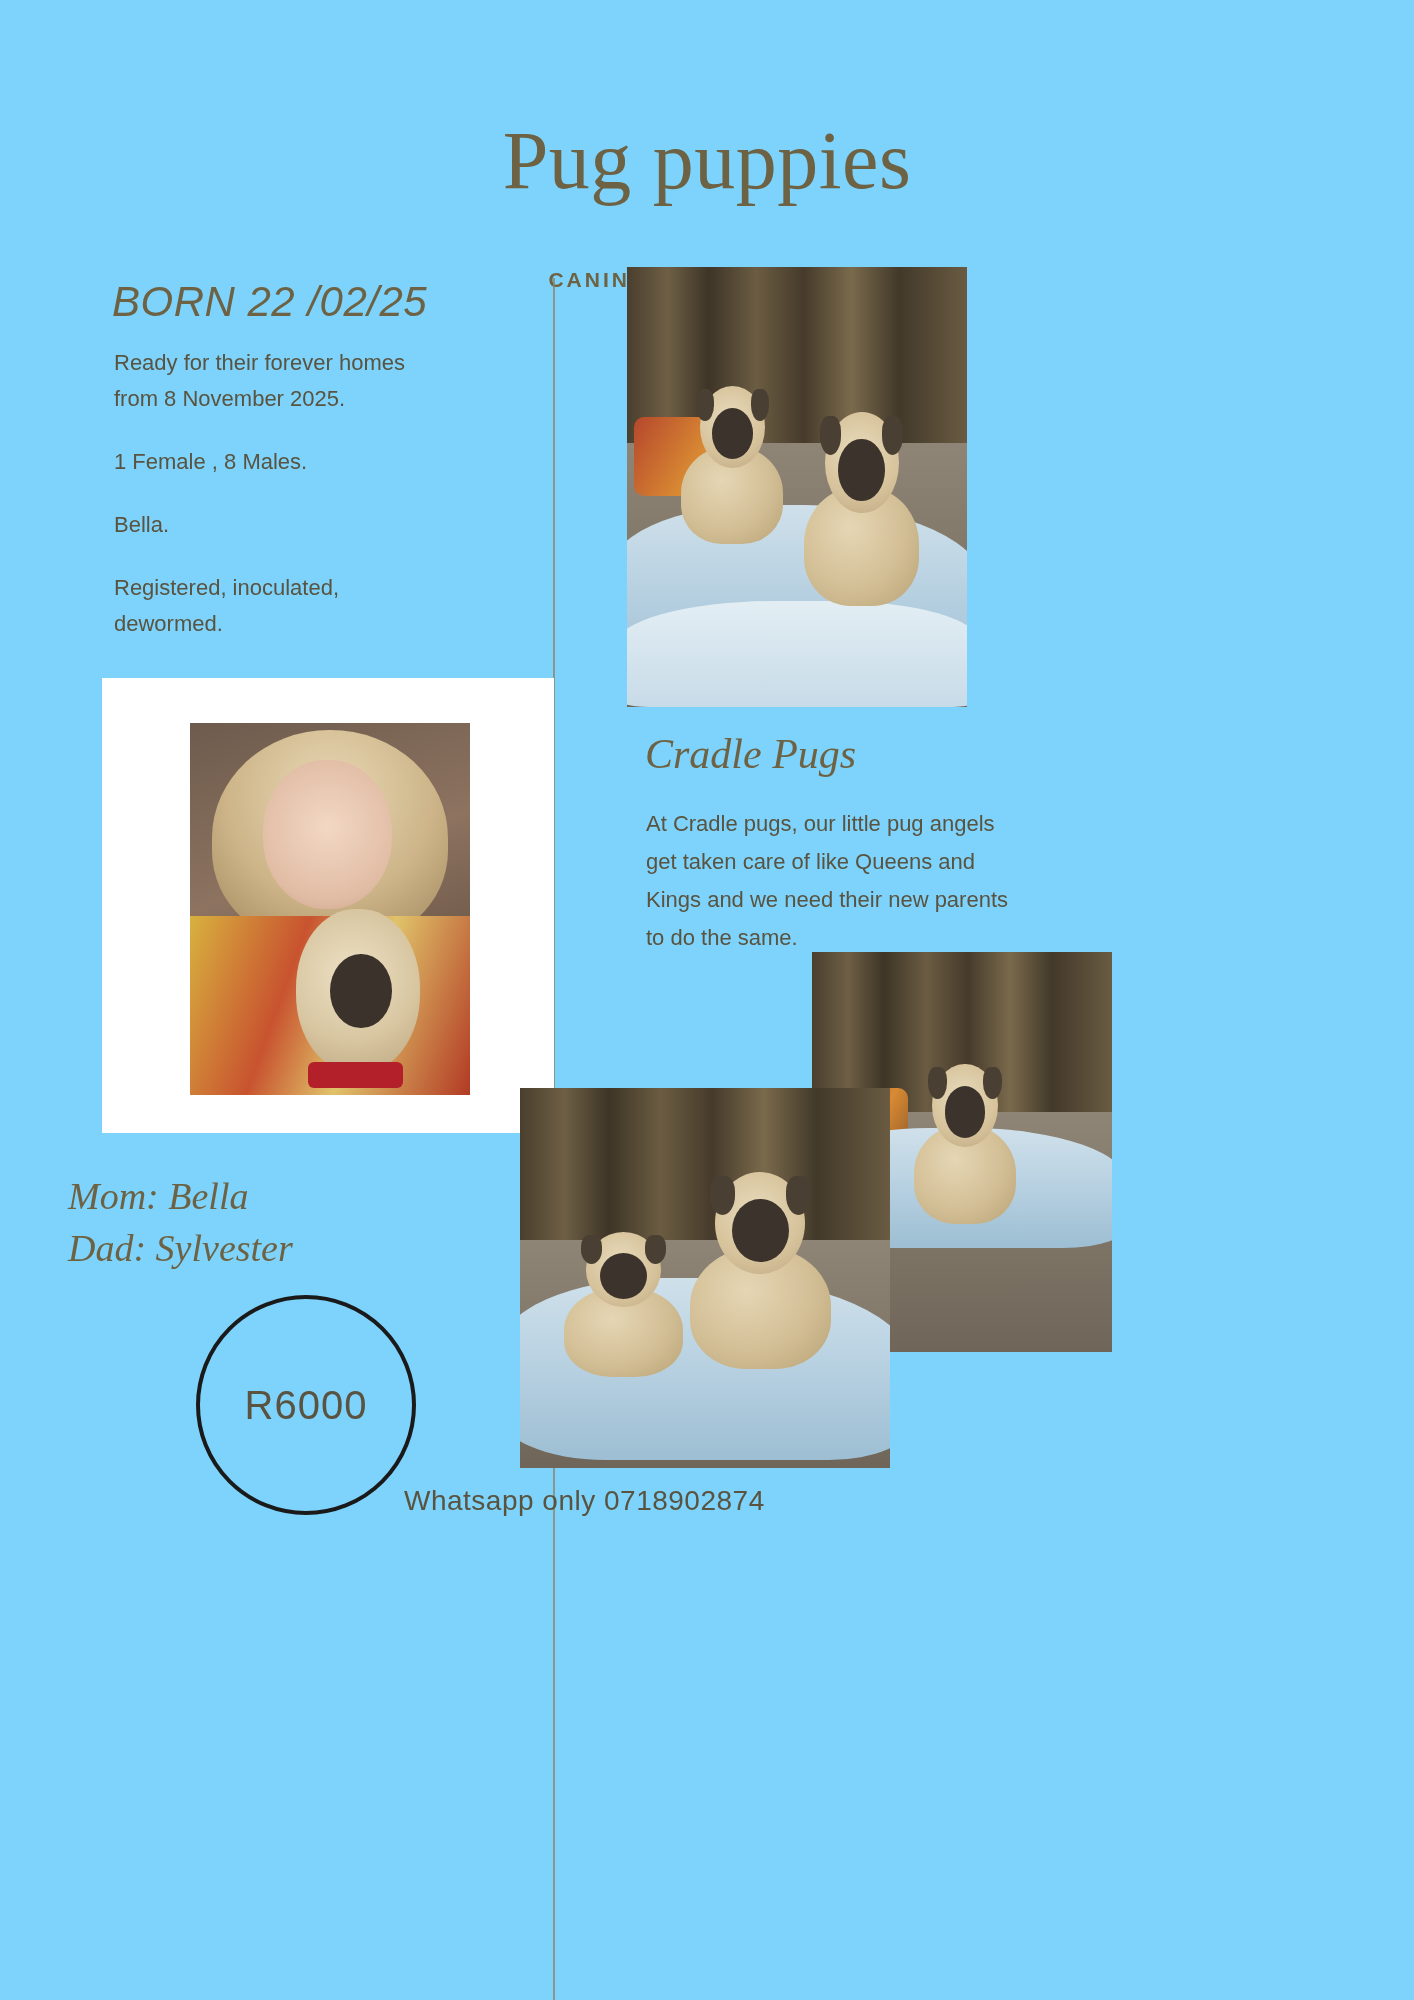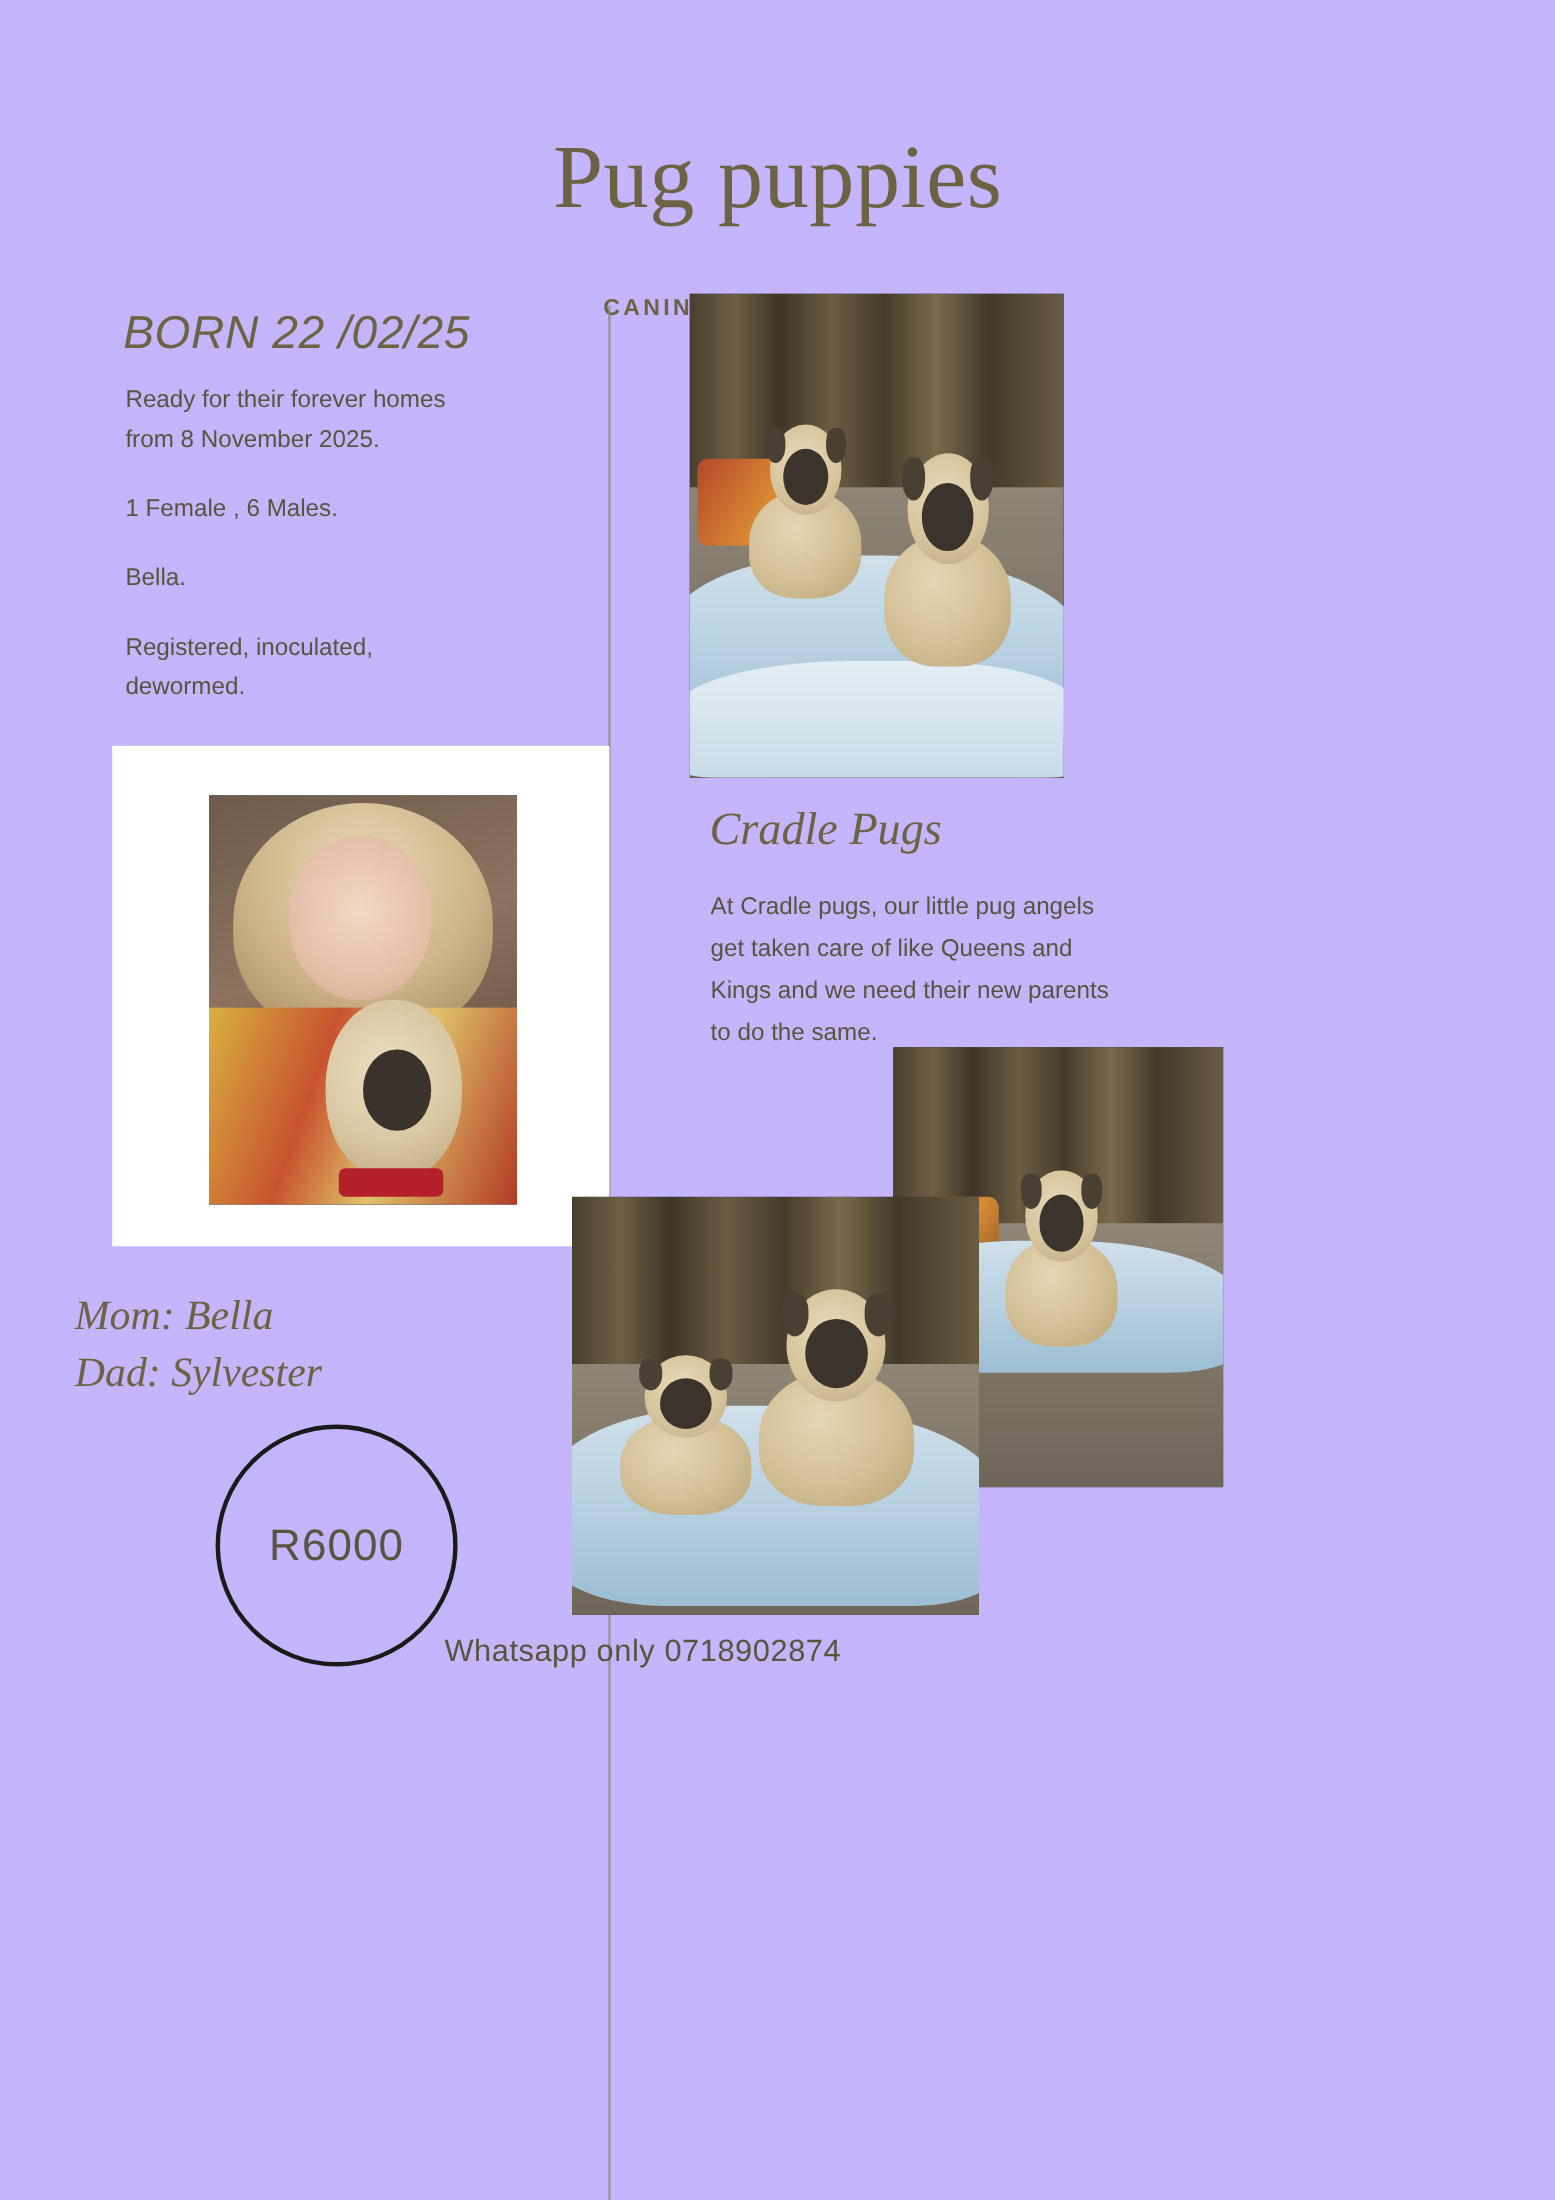--- a/index.html
+++ b/index.html
@@ -10,21 +10,21 @@
     width: 1414px;
     height: 2000px;
     background: #e7e3d9;
     font-family: "Liberation Sans", sans-serif;
     position: relative;
     overflow: hidden;
   }
   .poster {
     position: absolute;
     inset: 0;
-    background: #c4b5fd;
+    background: #7dd3fc;
   }
 
   
   .title {
     position: absolute;
     top: 120px;
     left: 0;
     width: 100%;
     text-align: center;
     font-family: "Liberation Serif", serif;
@@ -242,21 +242,21 @@
 <div class="poster">
 
   <div class="title">Pug puppies</div>
   <div class="subtitle">CANINE SA REGISTERED</div>
 
   <div class="divider"></div>
 
   <div class="born">BORN 22 /02/25</div>
   <div class="left-body">
     <p>Ready for their forever homes from 8 November 2025.</p>
-    <p>1 Female , 6 Males.</p>
+    <p>1 Female , 8 Males.</p>
     <p>Bella.</p>
     <p>Registered, inoculated, dewormed.</p>
   </div>
 
   <div class="photo-selfie-frame"></div>
   <div class="photo photo-selfie">
     <div class="scene">
       <div class="selfie-bg"></div>
       <div class="selfie-hair"></div>
       <div class="selfie-face"></div>

